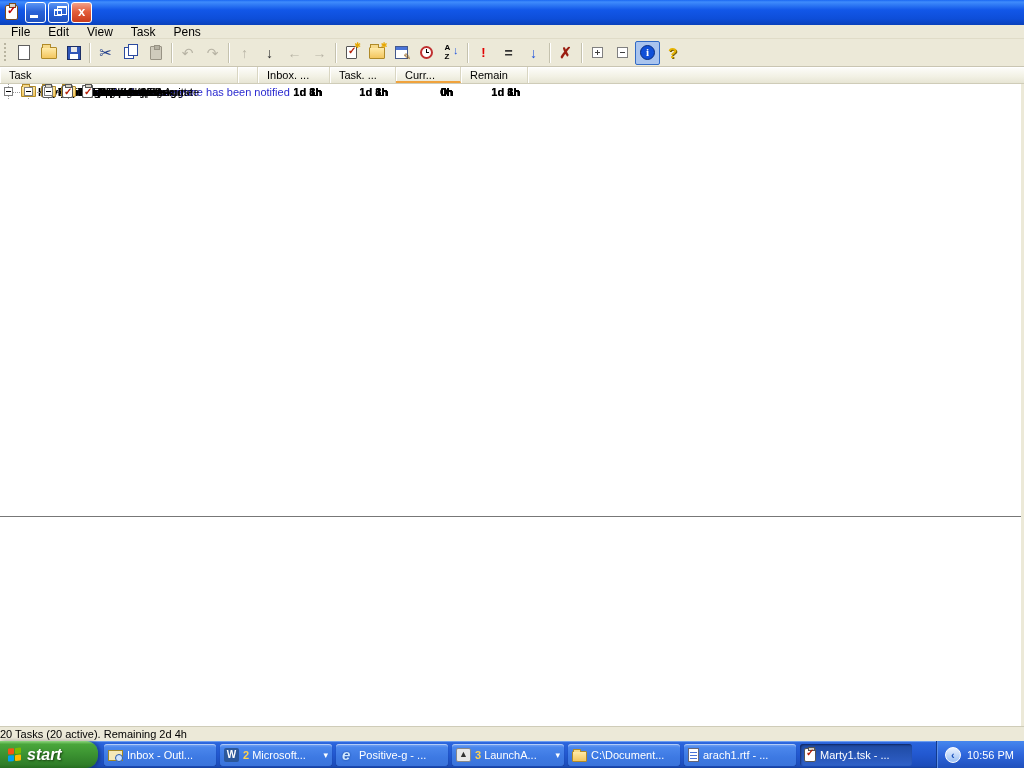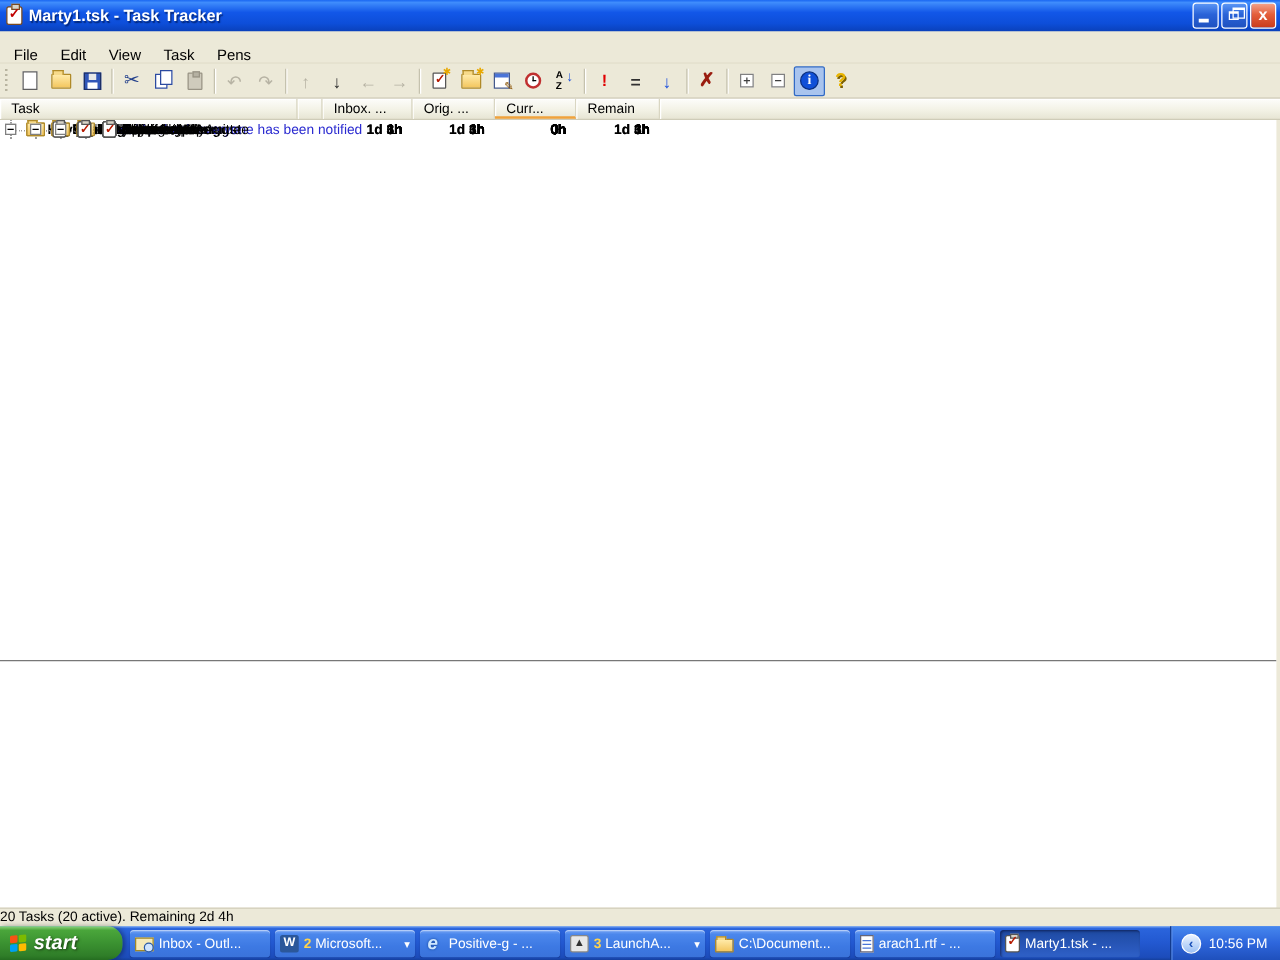--- a/index.html
+++ b/index.html
@@ -15,21 +15,21 @@
   .title-text { color:#fff; font-weight:bold; font-size:13px; text-shadow:1px 1px 1px #00267a; flex:1 1 auto; white-space:nowrap; }
   .winbtn { width:21px; height:21px; margin-left:2px; border-radius:3px; border:1px solid #fff;
     background:linear-gradient(180deg,#5a95f5,#2a63d8 45%,#1e51c0); position:relative; flex:0 0 auto; }
   .winbtn.close { background:linear-gradient(180deg,#f3a188,#e45f3c 45%,#c93b1c); }
   .g-min { position:absolute; left:4px; bottom:4px; width:8px; height:3px; background:#fff; }
   .g-restore { position:absolute; left:5px; top:6px; width:8px; height:7px; border:1px solid #fff; border-top-width:2px; background:transparent; }
   .g-restore::before { content:''; position:absolute; left:2px; top:-5px; width:8px; height:6px; border:1px solid #fff; border-top-width:2px; }
   .g-close { position:absolute; width:100%; text-align:center; top:1px; color:#fff; font-weight:bold; font-size:13px; }
 
   
-  .menubar { height:14px; background:#ece9d8; display:flex; align-items:center; padding-left:2px; border-bottom:1px solid #e0dcc8;margin-top:12px; }
+  .menubar { height:14px; background:#ece9d8; display:flex; align-items:center; padding-left:2px; border-bottom:1px solid #e0dcc8; }
   .menu-item { font-size:12px; color:#000; padding:2px 9px; }
 
   
   .toolbar { height:28px; background:#ece9d8; display:flex; align-items:center; padding-left:2px; border-bottom:1px solid #c9c5b2; }
   .grip { width:4px; height:20px; margin:0 4px 0 1px;
     background-image:repeating-linear-gradient(to bottom,#b8b4a0 0 2px,transparent 2px 4px); background-size:2px 100%; background-repeat:no-repeat; background-position:1px 0; }
   .tbtn { width:25px; height:24px; display:flex; align-items:center; justify-content:center; position:relative; border-radius:2px; }
   .tbtn.pressed { border:1px solid #316ac5; background:#a9c4ee; }
   .tsep { width:1px; height:20px; background:#c5c2ae; margin:0 3px; box-shadow:1px 0 0 #fff; }
   .tglyph { font-size:14px; font-weight:bold; color:#303030; line-height:1; }
@@ -141,21 +141,20 @@
   .tray-chevron { width:16px; height:16px; border-radius:50%; background:linear-gradient(180deg,#eaf2ff,#9cc0f4); border:1px solid #fff; color:#1a50b8; font-weight:bold; font-size:11px; text-align:center; line-height:14px; margin-right:6px; }
   .tray-clock { color:#fff; font-size:11px; white-space:nowrap; }
 </style>
 </head>
 <body>
 
 <div class="screen">
 
   <div class="titlebar">
     <span class="app-icon"></span>
-    <span class="title-text">Marty1.tsk - Task Tracker</span>
     <span class="winbtn">
         <span class="g-min"></span>
       </span>
     <span class="winbtn">
         <span class="g-restore"></span>
       </span>
     <span class="winbtn close">
         <span class="g-close">x</span>
       </span>
   </div>
@@ -253,21 +252,21 @@
       </span>
       <span class="tbtn">
         <span class="tglyph help">?</span>
       </span>
     </div>
 
   <div class="grid-header">
       <span class="hcell" style="width: 238px;">Task</span>
       <span class="hcell" style="width: 20px;"></span>
       <span class="hcell" style="width: 72px;">Inbox. ...</span>
-      <span class="hcell" style="width: 66px;">Orig. ...</span>
+      <span class="hcell" style="width: 66px;">Task. ...</span>
       <span class="hcell sorted" style="width: 65px;">Curr...</span>
       <span class="hcell" style="width: 67px;">Remain</span>
       <span class="hfiller"></span>
     </div>
 
   <div class="grid-wrap">
     <div class="grid-body"><span class="row selected"><span class="vline" style="left: 8px; top: 8px; height: 8px;"></span><span class="hstub" style="left: 9px; width: 13px;"></span><span class="ebox" style="left: 4px;"></span><span class="ico-folder" style="left: 21px;"></span><span class="rowlabel bold" style="left: 38px;">Consultations</span><span class="val bold" style="left: 258px; width: 64px;">2d 3h</span><span class="val bold" style="left: 330px; width: 58px;">2d 3h</span><span class="val bold" style="left: 396px; width: 57px;">0h</span><span class="val bold" style="left: 461px; width: 59px;">2d 3h</span></span><span class="row"><span class="vline" style="left: 8px; top: 0px; height: 16px;"></span><span class="vline" style="left: 28px; top: 0px; height: 8px;"></span><span class="vline" style="left: 28px; top: 8px; height: 8px;"></span><span class="hstub" style="left: 29px; width: 13px;"></span><span class="ebox" style="left: 24px;"></span><span class="ico-folder" style="left: 41px;"></span><span class="rowlabel bold" style="left: 58px;">Focus group 2 -15 August</span><span class="val bold" style="left: 258px; width: 64px;">1d 6h</span><span class="val bold" style="left: 330px; width: 58px;">1d 6h</span><span class="val bold" style="left: 396px; width: 57px;">0h</span><span class="val bold" style="left: 461px; width: 59px;">1d 6h</span></span><span class="row"><span class="vline" style="left: 8px; top: 0px; height: 16px;"></span><span class="vline" style="left: 28px; top: 0px; height: 16px;"></span><span class="vline" style="left: 48px; top: 0px; height: 8px;"></span><span class="vline" style="left: 48px; top: 8px; height: 8px;"></span><span class="hstub" style="left: 49px; width: 13px;"></span><span class="ico-clip" style="left: 62px;"></span><span class="rowlabel" style="left: 78px;">Reminder lettter</span><span class="val" style="left: 258px; width: 64px;">1h</span><span class="val" style="left: 330px; width: 58px;">1h</span><span class="val" style="left: 396px; width: 57px;">0h</span><span class="val" style="left: 461px; width: 59px;">1h</span></span><span class="row shaded"><span class="vline" style="left: 8px; top: 0px; height: 16px;"></span><span class="vline" style="left: 28px; top: 0px; height: 16px;"></span><span class="vline" style="left: 48px; top: 0px; height: 8px;"></span><span class="vline" style="left: 48px; top: 8px; height: 8px;"></span><span class="hstub" style="left: 49px; width: 13px;"></span><span class="ico-clip" style="left: 62px;"></span><span class="rowlabel" style="left: 78px;">Name list</span><span class="val" style="left: 258px; width: 64px;">1h</span><span class="val" style="left: 330px; width: 58px;">1h</span><span class="val" style="left: 396px; width: 57px;">0h</span><span class="val" style="left: 461px; width: 59px;">1h</span></span><span class="row shaded"><span class="vline" style="left: 8px; top: 0px; height: 16px;"></span><span class="vline" style="left: 28px; top: 0px; height: 16px;"></span><span class="vline" style="left: 48px; top: 0px; height: 16px;"></span><span class="note-text">Double check everyone has been notified</span></span><span class="row"><span class="vline" style="left: 8px; top: 0px; height: 16px;"></span><span class="vline" style="left: 28px; top: 0px; height: 16px;"></span><span class="vline" style="left: 48px; top: 0px; height: 16px;"></span></span><span class="row"><span class="vline" style="left: 8px; top: 0px; height: 16px;"></span><span class="vline" style="left: 28px; top: 0px; height: 16px;"></span><span class="vline" style="left: 48px; top: 0px; height: 8px;"></span><span class="vline" style="left: 48px; top: 8px; height: 8px;"></span><span class="hstub" style="left: 49px; width: 13px;"></span><span class="ico-clip" style="left: 62px;"></span><span class="rowlabel" style="left: 78px;">Thank you letter</span><span class="val" style="left: 258px; width: 64px;">1h</span><span class="val" style="left: 330px; width: 58px;">1h</span><span class="val" style="left: 396px; width: 57px;">0h</span><span class="val" style="left: 461px; width: 59px;">1h</span></span><span class="row shaded"><span class="vline" style="left: 8px; top: 0px; height: 16px;"></span><span class="vline" style="left: 28px; top: 0px; height: 16px;"></span><span class="vline" style="left: 48px; top: 0px; height: 8px;"></span><span class="hstub" style="left: 49px; width: 13px;"></span><span class="ebox" style="left: 44px;"></span><span class="ico-folder" style="left: 61px;"></span><span class="rowlabel bold" style="left: 78px;">Venue</span><span class="val bold" style="left: 258px; width: 64px;">1d 3h</span><span class="val bold" style="left: 330px; width: 58px;">1d 3h</span><span class="val bold" style="left: 396px; width: 57px;">0h</span><span class="val bold" style="left: 461px; width: 59px;">1d 3h</span></span><span class="row"><span class="vline" style="left: 8px; top: 0px; height: 16px;"></span><span class="vline" style="left: 28px; top: 0px; height: 16px;"></span><span class="vline" style="left: 68px; top: 0px; height: 8px;"></span><span class="vline" style="left: 68px; top: 8px; height: 8px;"></span><span class="hstub" style="left: 69px; width: 13px;"></span><span class="ico-clip" style="left: 82px;"></span><span class="rowlabel" style="left: 98px;">White board</span><span class="val" style="left: 258px; width: 64px;">1h</span><span class="val" style="left: 330px; width: 58px;">1h</span><span class="val" style="left: 396px; width: 57px;">0h</span><span class="val" style="left: 461px; width: 59px;">1h</span></span><span class="row shaded"><span class="vline" style="left: 8px; top: 0px; height: 16px;"></span><span class="vline" style="left: 28px; top: 0px; height: 16px;"></span><span class="vline" style="left: 68px; top: 0px; height: 8px;"></span><span class="vline" style="left: 68px; top: 8px; height: 8px;"></span><span class="hstub" style="left: 69px; width: 13px;"></span><span class="ico-clip" style="left: 82px;"></span><span class="rowlabel" style="left: 98px;">Tape recorder</span><span class="val" style="left: 258px; width: 64px;">1h</span><span class="val" style="left: 330px; width: 58px;">1h</span><span class="val" style="left: 396px; width: 57px;">0h</span><span class="val" style="left: 461px; width: 59px;">1h</span></span><span class="row"><span class="vline" style="left: 8px; top: 0px; height: 16px;"></span><span class="vline" style="left: 28px; top: 0px; height: 16px;"></span><span class="vline" style="left: 68px; top: 0px; height: 8px;"></span><span class="vline" style="left: 68px; top: 8px; height: 8px;"></span><span class="hstub" style="left: 69px; width: 13px;"></span><span class="ico-clip" style="left: 82px;"></span><span class="rowlabel" style="left: 98px;">Spare battery</span><span class="val" style="left: 258px; width: 64px;">1h</span><span class="val" style="left: 330px; width: 58px;">1h</span><span class="val" style="left: 396px; width: 57px;">0h</span><span class="val" style="left: 461px; width: 59px;">1h</span></span><span class="row shaded"><span class="vline" style="left: 8px; top: 0px; height: 16px;"></span><span class="vline" style="left: 28px; top: 0px; height: 16px;"></span><span class="vline" style="left: 68px; top: 0px; height: 8px;"></span><span class="vline" style="left: 68px; top: 8px; height: 8px;"></span><span class="hstub" style="left: 69px; width: 13px;"></span><span class="ico-clip" style="left: 82px;"></span><span class="rowlabel" style="left: 98px;">Butchers paper</span><span class="val" style="left: 258px; width: 64px;">1h</span><span class="val" style="left: 330px; width: 58px;">1h</span><span class="val" style="left: 396px; width: 57px;">0h</span><span class="val" style="left: 461px; width: 59px;">1h</span></span><span class="row"><span class="vline" style="left: 8px; top: 0px; height: 16px;"></span><span class="vline" style="left: 28px; top: 0px; height: 16px;"></span><span class="vline" style="left: 68px; top: 0px; height: 8px;"></span><span class="vline" style="left: 68px; top: 8px; height: 8px;"></span><span class="hstub" style="left: 69px; width: 13px;"></span><span class="ico-clip" style="left: 82px;"></span><span class="rowlabel" style="left: 98px;">Flip chary</span><span class="val" style="left: 258px; width: 64px;">1h</span><span class="val" style="left: 330px; width: 58px;">1h</span><span class="val" style="left: 396px; width: 57px;">0h</span><span class="val" style="left: 461px; width: 59px;">1h</span></span><span class="row shaded"><span class="vline" style="left: 8px; top: 0px; height: 16px;"></span><span class="vline" style="left: 28px; top: 0px; height: 16px;"></span><span class="vline" style="left: 68px; top: 0px; height: 8px;"></span><span class="vline" style="left: 68px; top: 8px; height: 8px;"></span><span class="hstub" style="left: 69px; width: 13px;"></span><span class="ico-clip" style="left: 82px;"></span><span class="rowlabel" style="left: 98px;">Buldog clips</span><span class="val" style="left: 258px; width: 64px;">1h</span><span class="val" style="left: 330px; width: 58px;">1h</span><span class="val" style="left: 396px; width: 57px;">0h</span><span class="val" style="left: 461px; width: 59px;">1h</span></span><span class="row"><span class="vline" style="left: 8px; top: 0px; height: 16px;"></span><span class="vline" style="left: 28px; top: 0px; height: 16px;"></span><span class="vline" style="left: 68px; top: 0px; height: 8px;"></span><span class="vline" style="left: 68px; top: 8px; height: 8px;"></span><span class="hstub" style="left: 69px; width: 13px;"></span><span class="ico-clip" style="left: 82px;"></span><span class="rowlabel" style="left: 98px;">Textas</span><span class="val" style="left: 258px; width: 64px;">1h</span><span class="val" style="left: 330px; width: 58px;">1h</span><span class="val" style="left: 396px; width: 57px;">0h</span><span class="val" style="left: 461px; width: 59px;">1h</span></span><span class="row shaded"><span class="vline" style="left: 8px; top: 0px; height: 16px;"></span><span class="vline" style="left: 28px; top: 0px; height: 16px;"></span><span class="vline" style="left: 68px; top: 0px; height: 8px;"></span><span class="vline" style="left: 68px; top: 8px; height: 8px;"></span><span class="hstub" style="left: 69px; width: 13px;"></span><span class="ico-clip" style="left: 82px;"></span><span class="rowlabel" style="left: 98px;">Pens</span><span class="val" style="left: 258px; width: 64px;">1h</span><span class="val" style="left: 330px; width: 58px;">1h</span><span class="val" style="left: 396px; width: 57px;">0h</span><span class="val" style="left: 461px; width: 59px;">1h</span></span><span class="row"><span class="vline" style="left: 8px; top: 0px; height: 16px;"></span><span class="vline" style="left: 28px; top: 0px; height: 16px;"></span><span class="vline" style="left: 68px; top: 0px; height: 8px;"></span><span class="vline" style="left: 68px; top: 8px; height: 8px;"></span><span class="hstub" style="left: 69px; width: 13px;"></span><span class="ico-clip" style="left: 82px;"></span><span class="rowlabel" style="left: 98px;">paper</span><span class="val" style="left: 258px; width: 64px;">1h</span><span class="val" style="left: 330px; width: 58px;">1h</span><span class="val" style="left: 396px; width: 57px;">0h</span><span class="val" style="left: 461px; width: 59px;">1h</span></span><span class="row shaded"><span class="vline" style="left: 8px; top: 0px; height: 16px;"></span><span class="vline" style="left: 28px; top: 0px; height: 16px;"></span><span class="vline" style="left: 68px; top: 0px; height: 8px;"></span><span class="vline" style="left: 68px; top: 8px; height: 8px;"></span><span class="hstub" style="left: 69px; width: 13px;"></span><span class="ico-clip" style="left: 82px;"></span><span class="rowlabel" style="left: 98px;">Name cards</span><span class="val" style="left: 258px; width: 64px;">1h</span><span class="val" style="left: 330px; width: 58px;">1h</span><span class="val" style="left: 396px; width: 57px;">0h</span><span class="val" style="left: 461px; width: 59px;">1h</span></span><span class="row"><span class="vline" style="left: 8px; top: 0px; height: 16px;"></span><span class="vline" style="left: 28px; top: 0px; height: 16px;"></span><span class="vline" style="left: 68px; top: 0px; height: 8px;"></span><span class="hstub" style="left: 69px; width: 13px;"></span><span class="ico-clip" style="left: 82px;"></span><span class="rowlabel" style="left: 98px;">Tea and coffee</span><span class="val" style="left: 258px; width: 64px;">1h</span><span class="val" style="left: 330px; width: 58px;">1h</span><span class="val" style="left: 396px; width: 57px;">0h</span><span class="val" style="left: 461px; width: 59px;">1h</span></span><span class="row shaded"><span class="vline" style="left: 8px; top: 0px; height: 16px;"></span><span class="vline" style="left: 28px; top: 0px; height: 8px;"></span><span class="vline" style="left: 28px; top: 8px; height: 8px;"></span><span class="hstub" style="left: 29px; width: 13px;"></span><span class="ico-clip" style="left: 42px;"></span><span class="rowlabel" style="left: 58px;">Student Services</span><span class="val" style="left: 258px; width: 64px;">1h</span><span class="val" style="left: 330px; width: 58px;">1h</span><span class="val" style="left: 396px; width: 57px;">0h</span><span class="val" style="left: 461px; width: 59px;">1h</span></span><span class="row"><span class="vline" style="left: 8px; top: 0px; height: 16px;"></span><span class="vline" style="left: 28px; top: 0px; height: 8px;"></span><span class="vline" style="left: 28px; top: 8px; height: 8px;"></span><span class="hstub" style="left: 29px; width: 13px;"></span><span class="ico-clip" style="left: 42px;"></span><span class="rowlabel" style="left: 58px;">TAFEBIZ staff w/e 22 Aug</span><span class="val" style="left: 258px; width: 64px;">1h</span><span class="val" style="left: 330px; width: 58px;">1h</span><span class="val" style="left: 396px; width: 57px;">0h</span><span class="val" style="left: 461px; width: 59px;">1h</span></span><span class="row shaded"><span class="vline" style="left: 8px; top: 0px; height: 16px;"></span><span class="vline" style="left: 28px; top: 0px; height: 8px;"></span><span class="hstub" style="left: 29px; width: 13px;"></span><span class="ebox" style="left: 24px;"></span><span class="ico-folder" style="left: 41px;"></span><span class="rowlabel bold" style="left: 58px;">Reports</span><span class="val bold" style="left: 258px; width: 64px;">3h</span><span class="val bold" style="left: 330px; width: 58px;">3h</span><span class="val bold" style="left: 396px; width: 57px;">0h</span><span class="val bold" style="left: 461px; width: 59px;">3h</span></span><span class="row"><span class="vline" style="left: 8px; top: 0px; height: 16px;"></span><span class="vline" style="left: 48px; top: 0px; height: 8px;"></span><span class="vline" style="left: 48px; top: 8px; height: 8px;"></span><span class="hstub" style="left: 49px; width: 13px;"></span><span class="ico-clip" style="left: 62px;"></span><span class="rowlabel" style="left: 78px;">Kirby steering committee</span><span class="val" style="left: 258px; width: 64px;">1h</span><span class="val" style="left: 330px; width: 58px;">1h</span><span class="val" style="left: 396px; width: 57px;">0h</span><span class="val" style="left: 461px; width: 59px;">1h</span></span><span class="row shaded"><span class="vline" style="left: 8px; top: 0px; height: 16px;"></span><span class="vline" style="left: 48px; top: 0px; height: 8px;"></span><span class="vline" style="left: 48px; top: 8px; height: 8px;"></span><span class="hstub" style="left: 49px; width: 13px;"></span><span class="ico-clip" style="left: 62px;"></span><span class="rowlabel" style="left: 78px;">TAFE Executive</span><span class="val" style="left: 258px; width: 64px;">1h</span><span class="val" style="left: 330px; width: 58px;">1h</span><span class="val" style="left: 396px; width: 57px;">0h</span><span class="val" style="left: 461px; width: 59px;">1h</span></span><span class="row"><span class="vline" style="left: 8px; top: 0px; height: 16px;"></span><span class="vline" style="left: 48px; top: 0px; height: 8px;"></span><span class="hstub" style="left: 49px; width: 13px;"></span><span class="ico-clip" style="left: 62px;"></span><span class="rowlabel" style="left: 78px;">Procter</span><span class="val" style="left: 258px; width: 64px;">1h</span><span class="val" style="left: 330px; width: 58px;">1h</span><span class="val" style="left: 396px; width: 57px;">0h</span><span class="val" style="left: 461px; width: 59px;">1h</span></span><span class="row shaded"><span class="vline" style="left: 8px; top: 0px; height: 8px;"></span><span class="hstub" style="left: 9px; width: 13px;"></span><span class="ebox" style="left: 4px;"></span><span class="ico-folder" style="left: 21px;"></span><span class="rowlabel bold" style="left: 38px;">Key jobs</span><span class="val bold" style="left: 258px; width: 64px;">1h</span><span class="val bold" style="left: 330px; width: 58px;">1h</span><span class="val bold" style="left: 396px; width: 57px;">0h</span><span class="val bold" style="left: 461px; width: 59px;">1h</span></span><span class="row"><span class="vline" style="left: 28px; top: 0px; height: 8px;"></span><span class="hstub" style="left: 29px; width: 13px;"></span><span class="ico-clip" style="left: 42px;"></span><span class="rowlabel" style="left: 58px;">&lt;New Task&gt;</span><span class="val" style="left: 258px; width: 64px;">1h</span><span class="val" style="left: 330px; width: 58px;">1h</span><span class="val" style="left: 396px; width: 57px;">0h</span><span class="val" style="left: 461px; width: 59px;">1h</span></span><span class="end-line" style="top: 432px;"></span></div>
     <div class="edge-strip"></div>
   </div>
 

